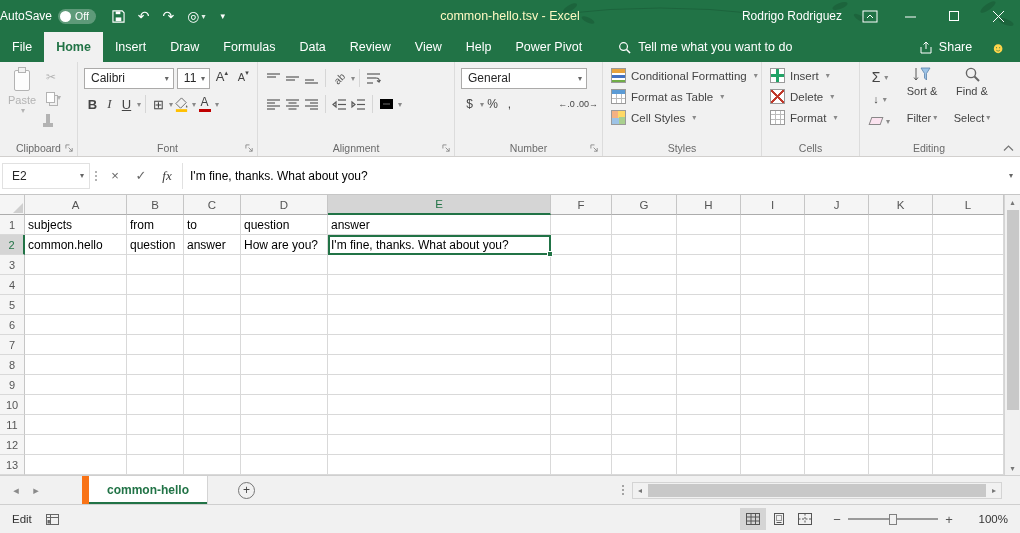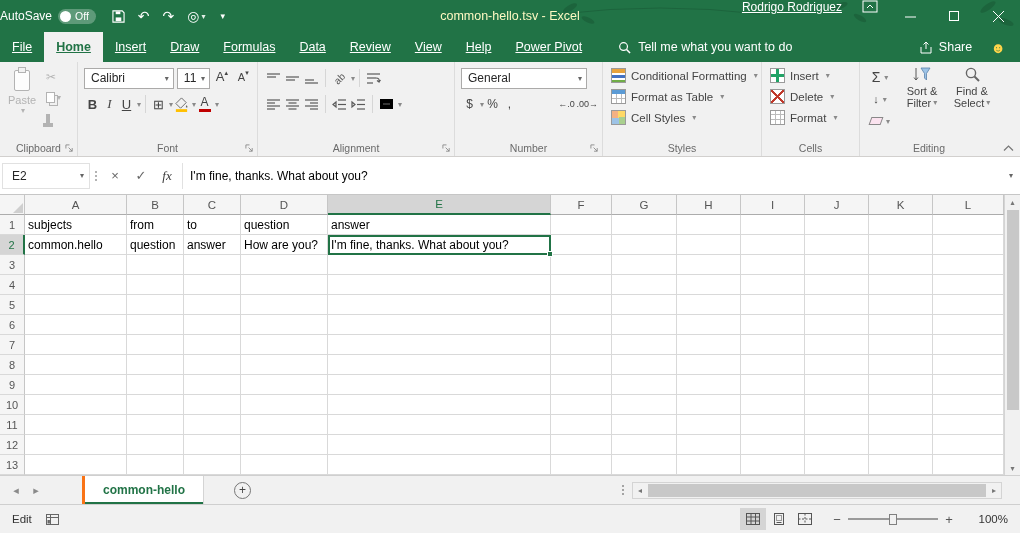--- a/index.html
+++ b/index.html
@@ -12,29 +12,29 @@
   .titlebar{position:absolute;top:0;left:0;width:1020px;height:32px;background:#217346;display:flex;align-items:center;color:#fff;}
   .leaves{position:absolute;left:540px;top:0;height:32px;width:480px;opacity:.3;pointer-events:none;}
   .autosave{margin-left:0;display:flex;align-items:center;gap:6px;font-size:12px;z-index:1;}
   .as-pill{display:flex;align-items:center;height:15px;border-radius:8px;background:rgba(255,255,255,.28);padding:0 7px 0 2px;gap:4px;}
   .as-knob{width:11px;height:11px;border-radius:50%;background:#fff;}
   .as-state{font-size:10.5px;color:#fff;}
   .qat{display:flex;align-items:center;margin-left:16px;gap:13px;z-index:1;}
   .qat-btn{font-size:14px;display:flex;align-items:center;color:#fff;}
   .qat-btn .chev{color:#e2efe7;}
   .doc-title{position:absolute;left:310px;right:310px;text-align:center;font-size:12.5px;color:#fef9c3;pointer-events:none;z-index:1;}
-  .tb-right{margin-left:auto;display:flex;height:32px;z-index:1;text-decoration:underline;}
+  .tb-right{margin-left:auto;display:flex;align-items:center;height:32px;z-index:1;}
   .user-name{font-size:12px;margin-right:20px;}
   .tb-icon{margin-right:10px;display:flex;}
   .winbtn{width:44px;height:32px;display:flex;align-items:center;justify-content:center;}
 
   
   .tabrow{position:absolute;top:32px;left:0;width:1020px;height:30px;background:#217346;display:flex;align-items:stretch;}
   .tabstrip{display:flex;align-items:stretch;}
-  .rtab{display:flex;align-items:center;padding:0 12px;font-size:12.5px;color:#fff;white-space:nowrap;text-decoration:underline;}
+  .rtab{display:flex;align-items:center;padding:0 12px;font-size:12.5px;color:#fff;white-space:nowrap;}
   .rtab.active{background:#f1f1f1;color:#217346;font-weight:bold;}
   .tellme{display:flex;align-items:center;gap:7px;color:#fff;font-size:12.5px;margin-left:24px;white-space:nowrap;}
   .tb-share{margin-left:auto;display:flex;align-items:center;gap:6px;color:#fff;font-size:12.5px;}
   .smiley{margin:0 14px 0 18px;color:#ffd54a;font-size:15px;display:flex;align-items:center;}
 
   
   .ribbon{position:absolute;top:62px;left:0;width:1020px;height:95px;background:#f1f1f1;border-bottom:1px solid #d2d0ce;}
   .rgroup{position:absolute;top:0;height:94px;border-right:1px solid #dcdcdc;}
   .glabel{position:absolute;bottom:2px;left:0;right:0;text-align:center;font-size:10.5px;color:#6a6a6a;}
   .launcher{position:absolute;bottom:3px;right:3px;display:flex;}
@@ -91,21 +91,21 @@
   .ico-ins{background-image:linear-gradient(90deg,rgba(0,0,0,0) 0 5px,#21a366 5px 8px,rgba(0,0,0,0) 8px),linear-gradient(0deg,rgba(0,0,0,0) 0 5px,#21a366 5px 8px,rgba(0,0,0,0) 8px);}
   .ico-del{background-image:linear-gradient(45deg,rgba(0,0,0,0) 0 44%,#c0392b 44% 56%,rgba(0,0,0,0) 56%),linear-gradient(135deg,rgba(0,0,0,0) 0 44%,#c0392b 44% 56%,rgba(0,0,0,0) 56%);}
   .ico-fmt{background-image:repeating-linear-gradient(0deg,rgba(0,0,0,0) 0 4px,#bbb 4px 5px),repeating-linear-gradient(90deg,rgba(0,0,0,0) 0 4px,#bbb 4px 5px);}
 
   
   .ed-col{position:absolute;left:4px;top:5px;width:32px;display:flex;flex-direction:column;gap:2px;}
   .ed-mini{height:20px;display:flex;align-items:center;justify-content:center;gap:2px;color:#444;}
   .sum{font-size:14px;} .fill-ic{font-size:11px;color:#444;}
   .eraser-icon{width:12px;height:8px;background:#fbe3ef;border:1px solid #888;transform:skewX(-20deg);display:inline-block;}
   .bigbtn{position:absolute;top:4px;width:48px;height:72px;display:flex;flex-direction:column;align-items:center;font-size:11px;color:#444;text-align:center;}
-  .bigbtn .bl1{margin-top:2px;line-height:12px;} .bigbtn .bl2{line-height:12px;display:flex;align-items:center;}
+  .bigbtn .bl1{margin-top:2px;line-height:12px;} .bigbtn .bl2{line-height:12px;display:flex;align-items:center;margin-top:15px;}
   .bb-sort{left:38px;} .bb-find{left:88px;}
   .collapse-ribbon{position:absolute;right:6px;bottom:4px;display:flex;}
 
   
   .formulabar{position:absolute;top:157px;left:0;width:1020px;height:38px;background:#fff;border-bottom:1px solid #c6c6c6;display:flex;align-items:center;}
   .namebox{width:88px;height:26px;margin-left:2px;border:1px solid #e1e1e1;display:flex;align-items:center;padding:0 5px 0 9px;font-size:12px;color:#262626;}
   .namebox .chev{margin-left:auto;}
   .fsplit{width:12px;height:26px;display:flex;flex-direction:column;align-items:center;justify-content:center;gap:2px;}
   .fsplit i{width:2px;height:2px;background:#9a9a9a;border-radius:50%;display:block;}
   .fbtns{display:flex;align-items:center;height:26px;border-right:1px solid #e1e1e1;padding-right:2px;}
@@ -131,21 +131,21 @@
   .sarrow{font-size:8px;color:#767676;height:14px;display:flex;align-items:center;justify-content:center;}
   .vthumb{width:12px;height:200px;background:#c8c8c8;margin-top:1px;}
   .send{margin-top:auto;}
 
   
   .sheetbar{position:absolute;top:475px;left:0;width:1020px;height:29px;background:#f1f1f1;border-top:1px solid #cfcfcf;display:flex;align-items:center;}
   .snav{width:20px;text-align:center;color:#8a8a8a;font-size:11px;}
   .snav.first{margin-left:6px;}
   .sheet-tabs{display:flex;height:100%;margin-left:36px;}
   .sheet-tab{padding:0 18px;display:flex;align-items:center;font-size:12px;color:#444;}
-  .sheet-tab.active{background:#fff;color:#217346;font-weight:bold;border-left:3px solid #f97316;border-right:1px solid #d4d4d4;box-shadow:inset 0 -2px 0 #217346;}
+  .sheet-tab.active{background:#fff;color:#217346;font-weight:bold;border-left:7px solid #f97316;border-right:1px solid #d4d4d4;box-shadow:inset 0 -2px 0 #217346;}
   .addsheet{width:17px;height:17px;border:1px solid #767676;border-radius:50%;display:flex;align-items:center;justify-content:center;font-size:12px;color:#444;margin-left:30px;}
   .hsplit{margin-left:auto;display:flex;flex-direction:column;gap:2px;margin-right:8px;}
   .hsplit i{width:2px;height:2px;background:#8a8a8a;border-radius:50%;display:block;}
   .hscroll{width:370px;height:17px;background:#f1f1f1;border:1px solid #d4d4d4;display:flex;align-items:center;margin-right:18px;}
   .hscroll .sarrow{width:14px;height:100%;}
   .hthumb{flex:1;height:13px;background:#c8c8c8;margin:0 1px;}
 
   
   .statusbar{position:absolute;top:504px;left:0;width:1020px;height:29px;background:#f1f1f1;border-top:1px solid #cfcfcf;display:flex;align-items:center;font-size:11.5px;color:#333;}
   .mode{margin-left:12px;}

